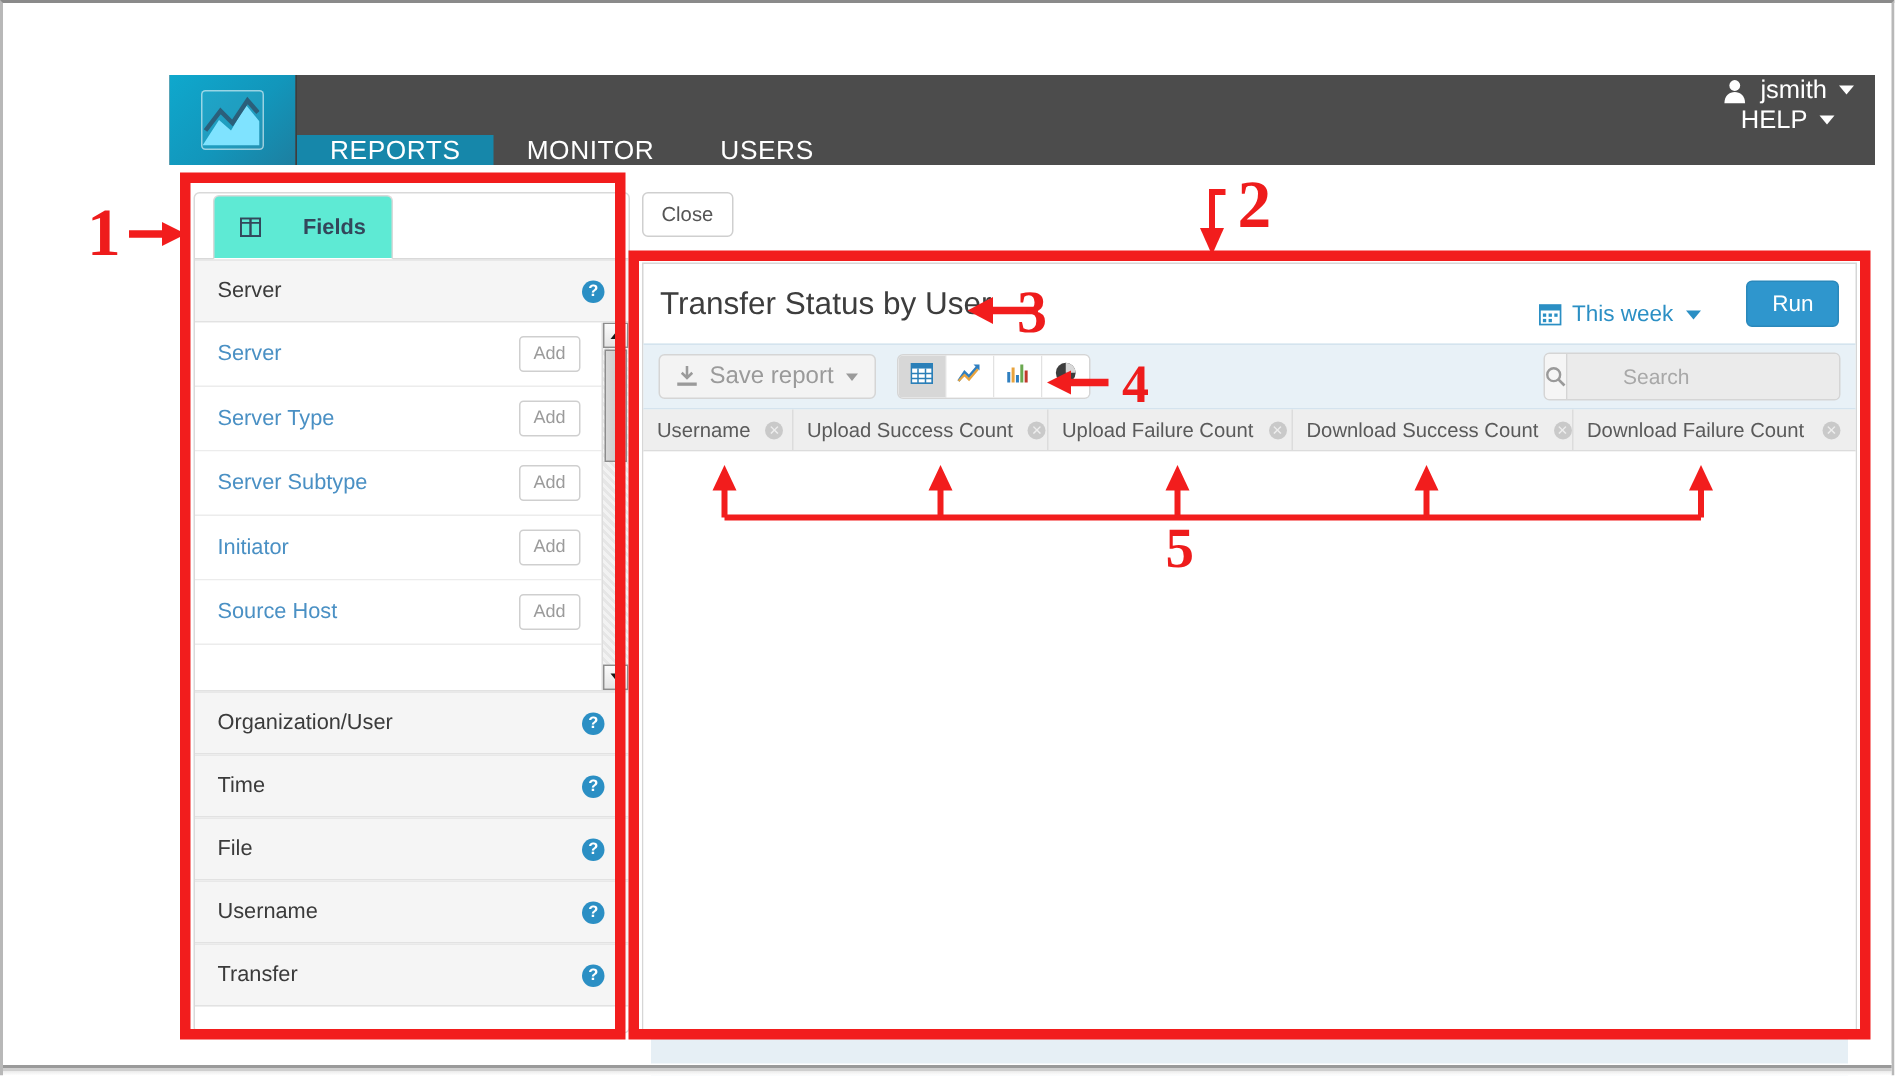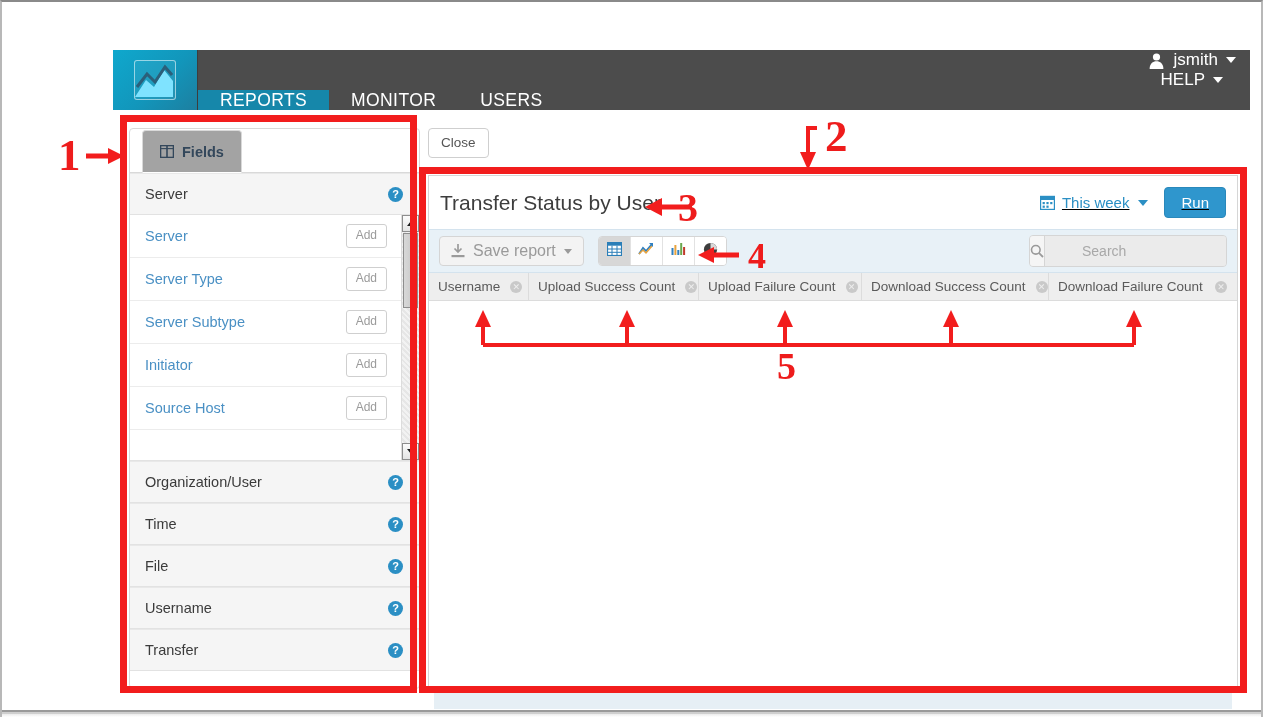--- a/index.html
+++ b/index.html
@@ -153,24 +153,25 @@
     padding: 0 17px;
     font-size: 14.5px;
     font-weight: bold;
     color: #33475b;
     cursor: pointer;
     box-sizing: border-box;
     position: relative;
     top: 1px;
   }
   .tab.active {
-    background: #a3a3a3;
+    background: #5eead4;
     border: 1px solid #d9d9d9;
     border-bottom: 1px solid #ffffff;
     border-radius: 4px 4px 0 0;
+    gap: 20px;
   }
   .tab.inactive {
     color: #adb3ba;
     font-weight: normal;
   }
   .tab .t-icon {
     margin-right: 8px;
     display: inline-flex;
     align-items: center;
   }
@@ -333,23 +334,22 @@
     box-sizing: border-box;
   }
   .report-title {
     font-size: 21px;
     color: #3d3d3d;
     font-weight: normal;
   }
   .report-head-right {
     margin-left: auto;
     display: flex;
-    align-items: center;
-    gap: 16px;
-    text-decoration: underline;
+    align-items: flex-end;
+    gap: 30px;
   }
   .date-range {
     display: flex;
     align-items: center;
     color: #2b8fc4;
     font-size: 15px;
     cursor: pointer;
   }
   .cal-icon { margin-right: 7px; display: inline-flex; }
   .caret-blue {

